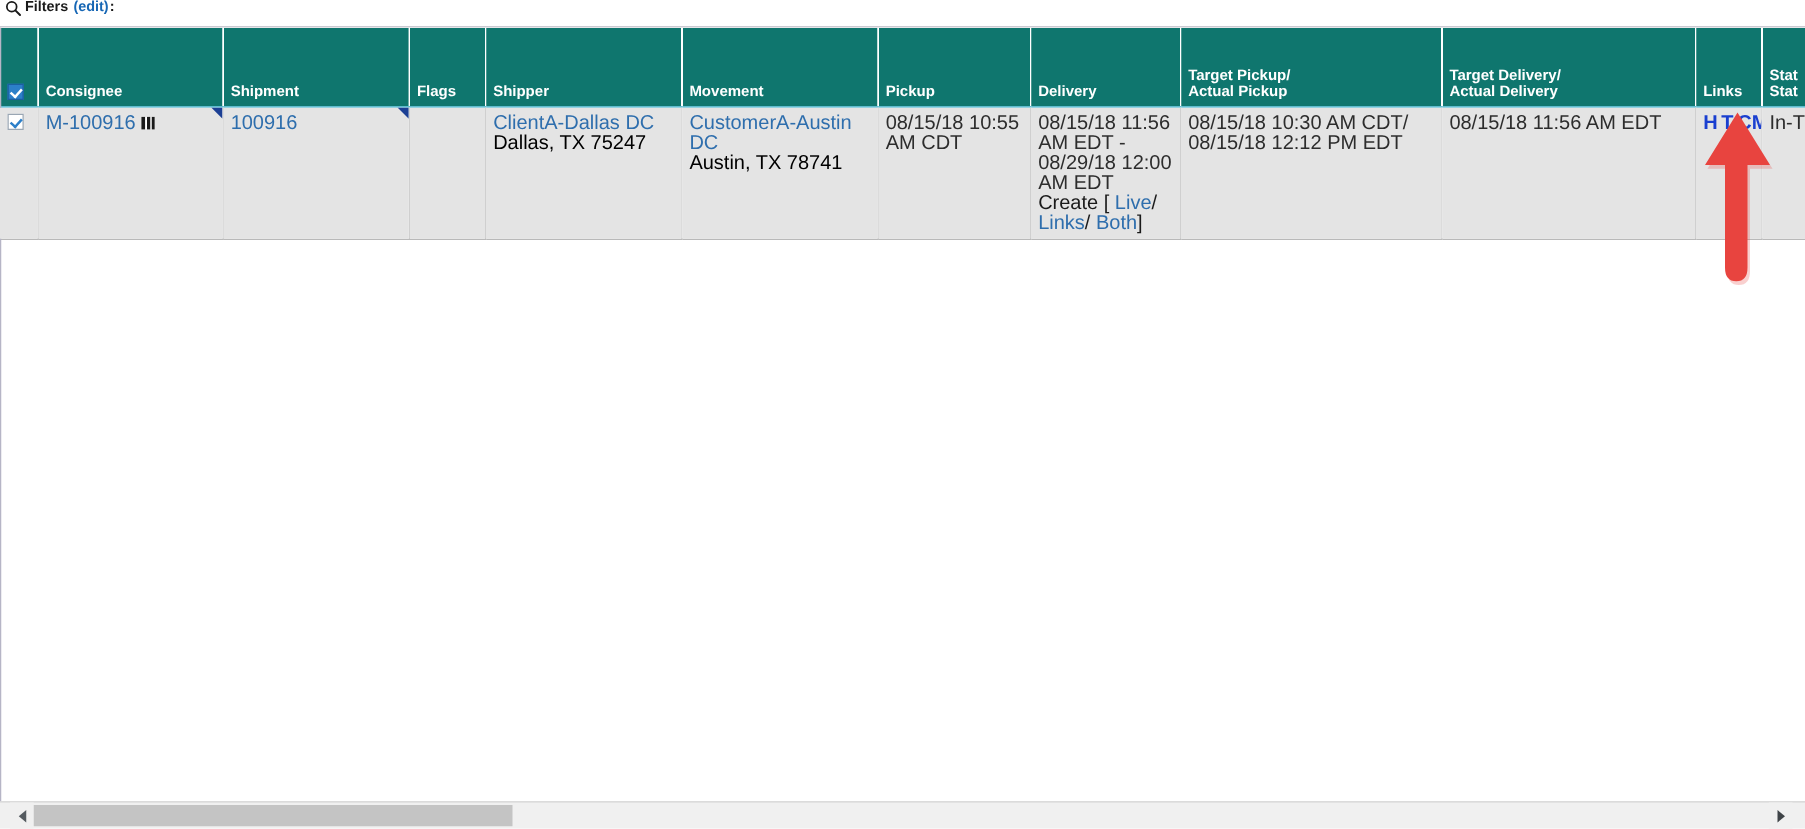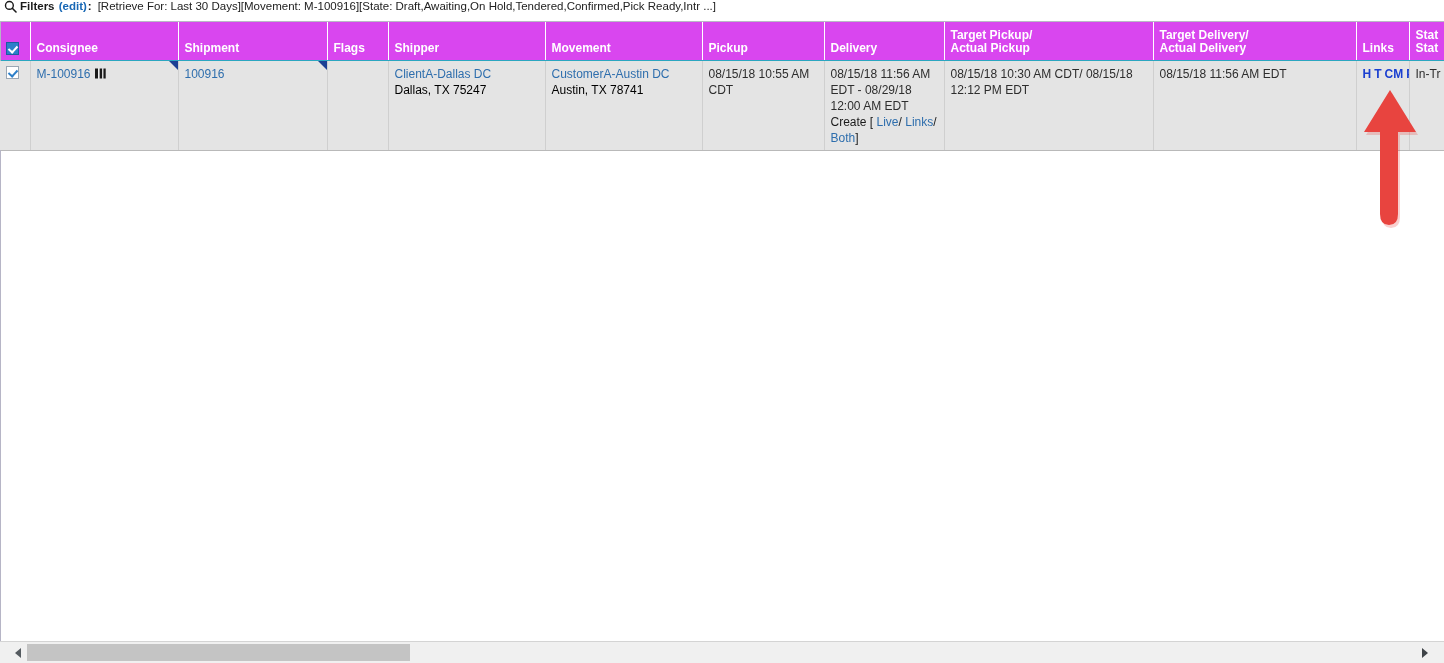--- a/index.html
+++ b/index.html
@@ -75,28 +75,28 @@
 
   table.grid {
     border-collapse: collapse;
     table-layout: fixed;
     width: 1520px;
     background: #ffffff;
   }
 
   
   table.grid thead th {
-    background: #d946ef;
+    background: #0f766e;
     color: #ffffff;
     font-size: 12px;
     font-weight: bold;
     text-align: left;
     vertical-align: bottom;
     padding: 4px 0 5px 6px;
-    height: 38px;
+    height: 63px;
     box-sizing: border-box;
     border-right: 1px solid #ffffff;
     border-bottom: 1px solid #2ba6c0;
     line-height: 13px;
     white-space: nowrap;
     overflow: hidden;
     user-select: none;
     cursor: pointer;
   }
   table.grid thead th.chk-col {
@@ -130,21 +130,21 @@
 
   
   table.grid tbody td {
     background: #e4e4e4;
     border-right: 1px solid #cfcfcf;
     border-bottom: 1px solid #b9b9b9;
     vertical-align: top;
     padding: 5px 6px 4px 6px;
     height: 72px;
     box-sizing: border-box;
-    font-size: 12px;
+    font-size: 16px;
     color: #2d2d2d;
     line-height: 16px;
     position: relative;
     overflow: hidden;
   }
   table.grid tbody td.chk-col { padding-left: 6px; }
 
   .chk-row {
     width: 13px;
     height: 13px;
@@ -267,21 +267,20 @@
   <span class="search-icon">
     <svg width="13" height="13" viewBox="0 0 13 13">
       <circle cx="5.4" cy="5.4" r="3.9" fill="none" stroke="#1a1a1a" stroke-width="1.4"></circle>
       <line x1="8.3" y1="8.3" x2="12" y2="12" stroke="#1a1a1a" stroke-width="1.6" stroke-linecap="round"></line>
     </svg>
   </span>
   <span class="filter-label">Filters</span>
   <span>&nbsp;</span>
   <span class="filter-edit">(edit)</span>
   <span class="filter-colon">:</span>
-  <span class="filter-expr">[Retrieve For: Last 30 Days][Movement: M-100916][State: Draft,Awaiting,On Hold,Tendered,Confirmed,Pick Ready,Intr ...]</span>
 </div>
 
 <div class="grid-wrap">
   <div class="grid-left-edge"></div>
 
   <table class="grid">
     <colgroup>
       <col style="width:30px">
       <col style="width:148px">
       <col style="width:149px">

